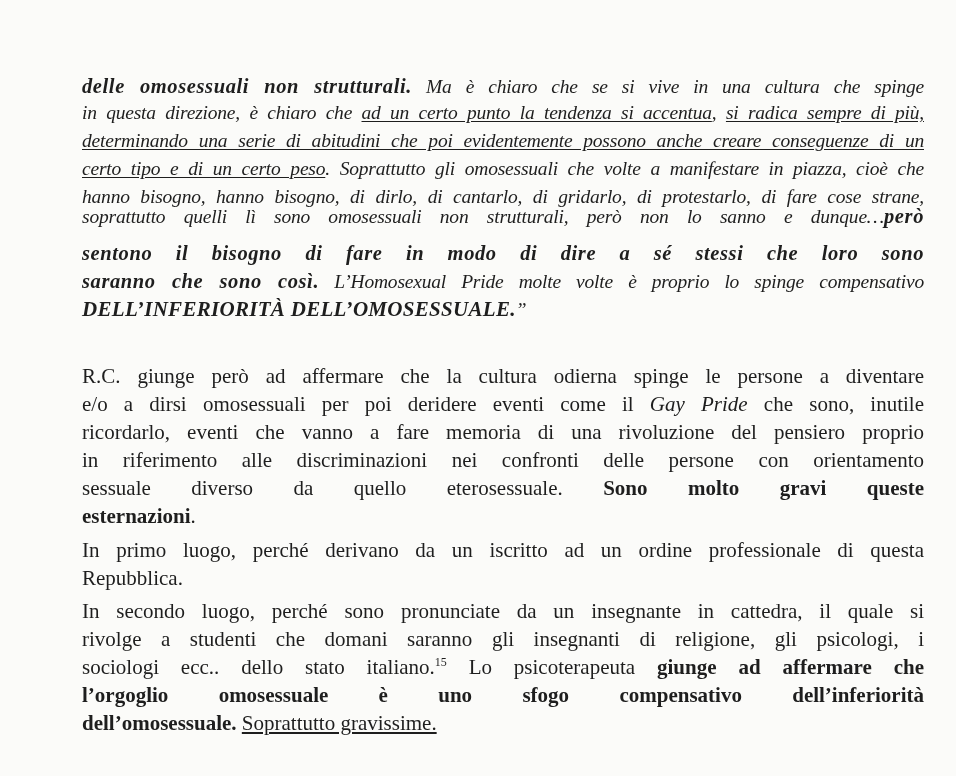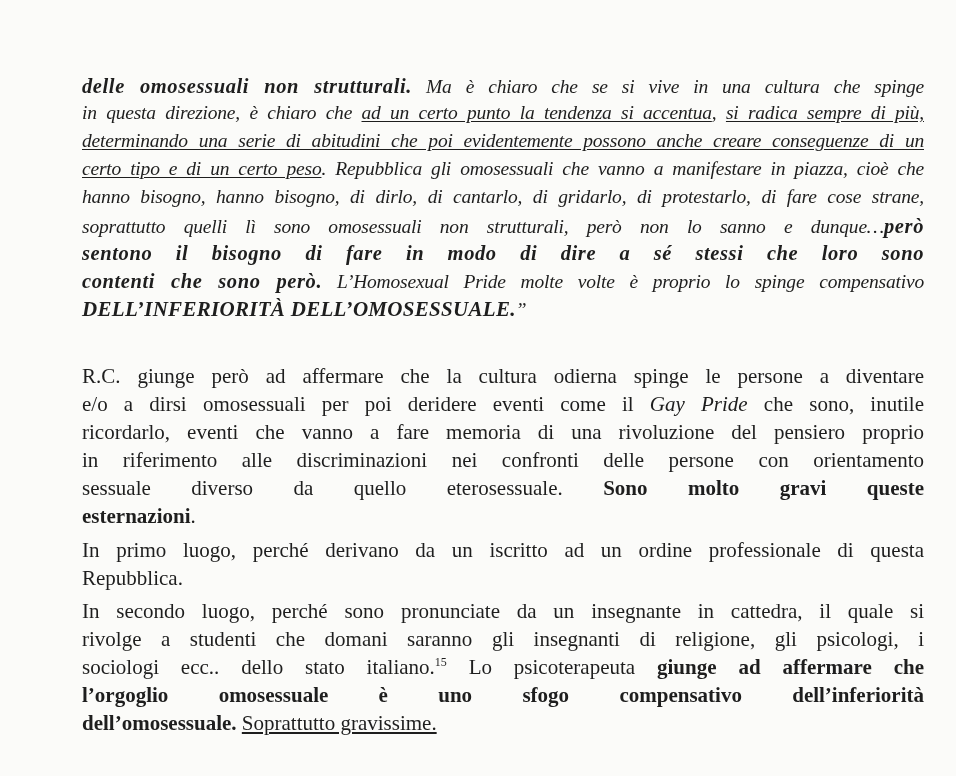--- a/index.html
+++ b/index.html
@@ -34,33 +34,33 @@
     <div class="line just" style="top:76px">
       <span class="qb">delle omosessuali non strutturali.</span><span class="q"> Ma è chiaro che se si vive in una cultura che spinge</span>
     </div>
     <div class="line just" style="top:103px">
       <span class="q">in questa direzione, è chiaro che </span><span class="q u">ad un certo punto la tendenza si accentua</span><span class="q">, </span><span class="q u">si radica sempre di più,</span>
     </div>
     <div class="line just" style="top:131px">
       <span class="q u">determinando una serie di abitudini che poi evidentemente possono anche creare conseguenze di un</span>
     </div>
     <div class="line just" style="top:159px">
-      <span class="q u">certo tipo e di un certo peso</span><span class="q">. Repubblica gli omosessuali che vanno a manifestare in piazza, cioè che</span>
+      <span class="q u">certo tipo e di un certo peso</span><span class="q">. Soprattutto gli omosessuali che volte a manifestare in piazza, cioè che</span>
     </div>
     <div class="line just" style="top:187px">
       <span class="q">hanno bisogno, hanno bisogno, di dirlo, di cantarlo, di gridarlo, di protestarlo, di fare cose strane,</span>
     </div>
-    <div class="line just" style="top:216px">
+    <div class="line just" style="top:206px">
       <span class="q">soprattutto quelli lì sono omosessuali non strutturali, però non lo sanno e dunque…</span><span class="qb">però</span>
     </div>
     <div class="line just" style="top:243px">
       <span class="qb">sentono il bisogno di fare in modo di dire a sé stessi che loro sono</span>
     </div>
     <div class="line just" style="top:271px">
-      <span class="qb">contenti che sono però.</span><span class="q"> L’Homosexual Pride molte volte è proprio lo spinge compensativo</span>
+      <span class="qb">saranno che sono così.</span><span class="q"> L’Homosexual Pride molte volte è proprio lo spinge compensativo</span>
     </div>
     <div class="line" style="top:299px">
       <span class="qcaps">DELL’INFERIORITÀ DELL’OMOSESSUALE.</span><span class="q">”</span>
     </div>
   </div>
 
   <div>
     <div class="line just body" style="top:366px">
       <span>R.C. giunge però ad affermare che la cultura odierna spinge le persone a diventare</span>
     </div>

